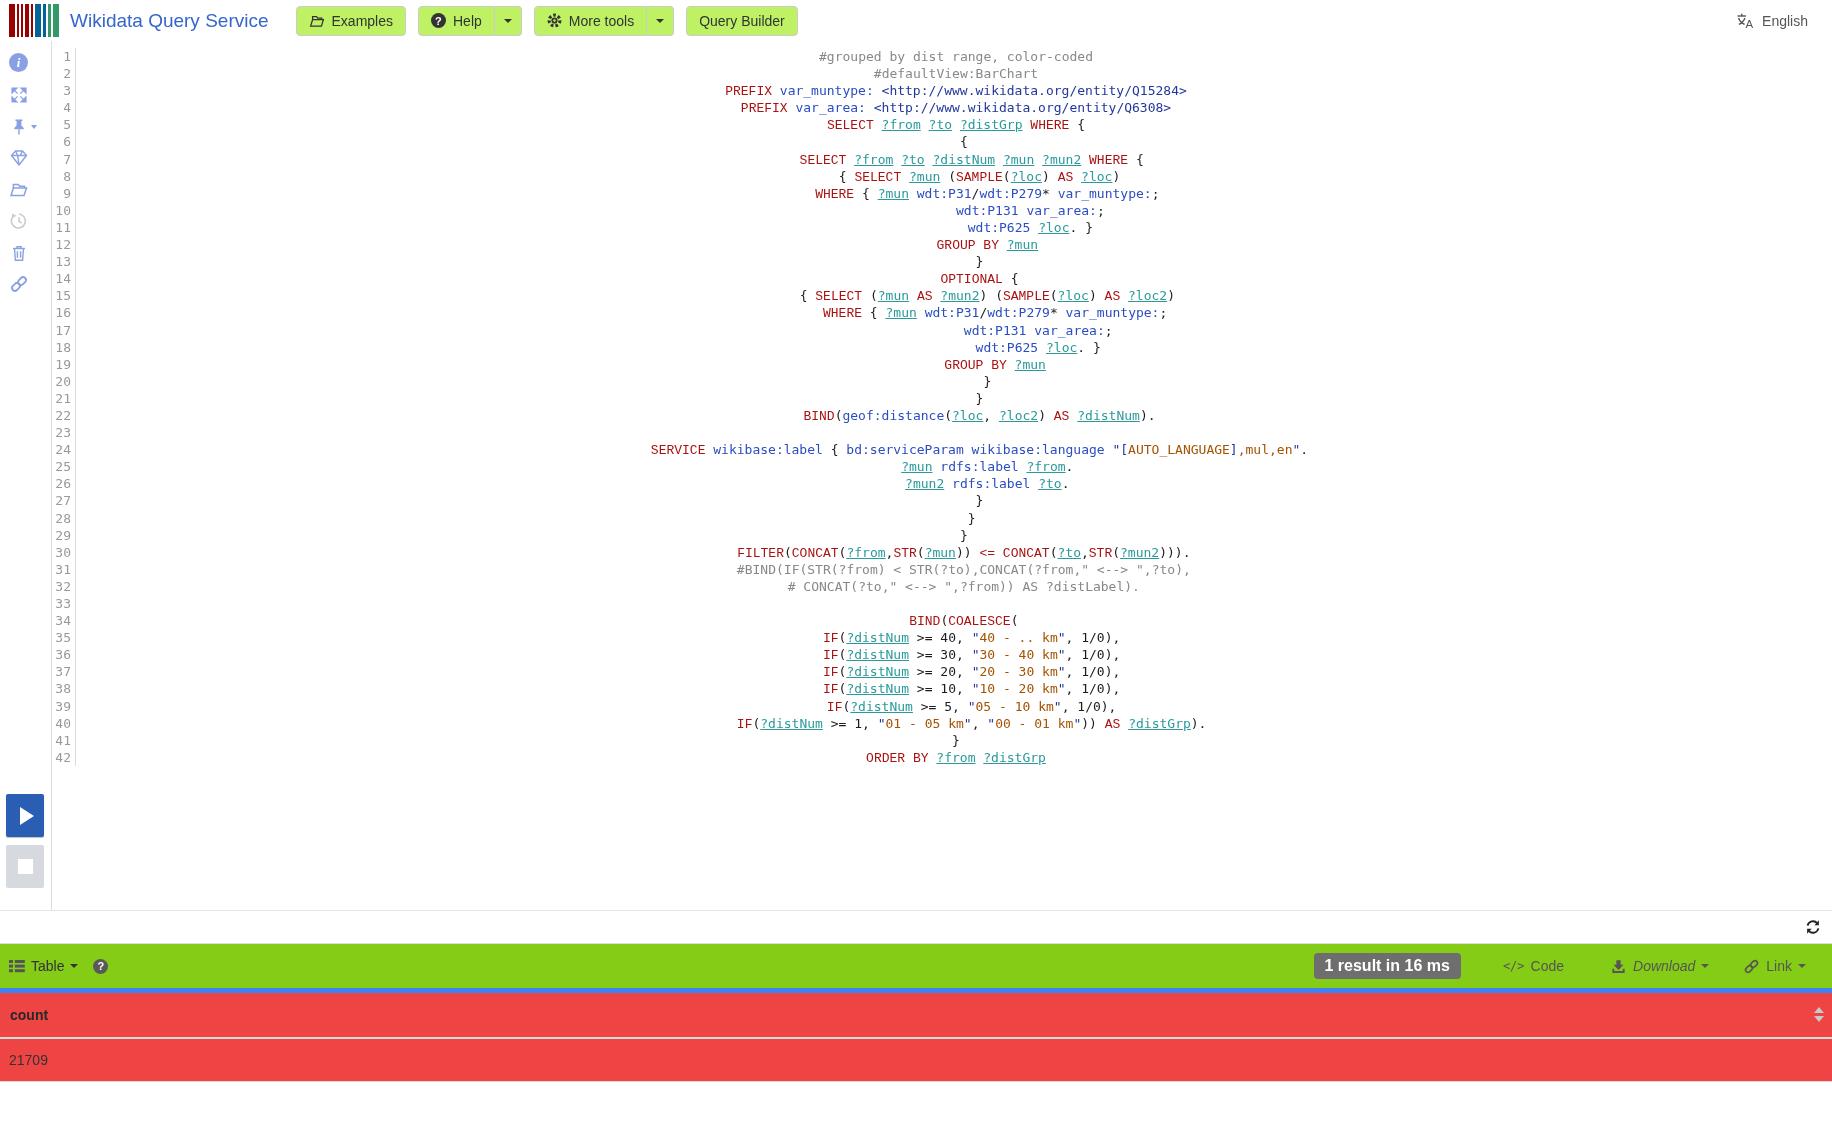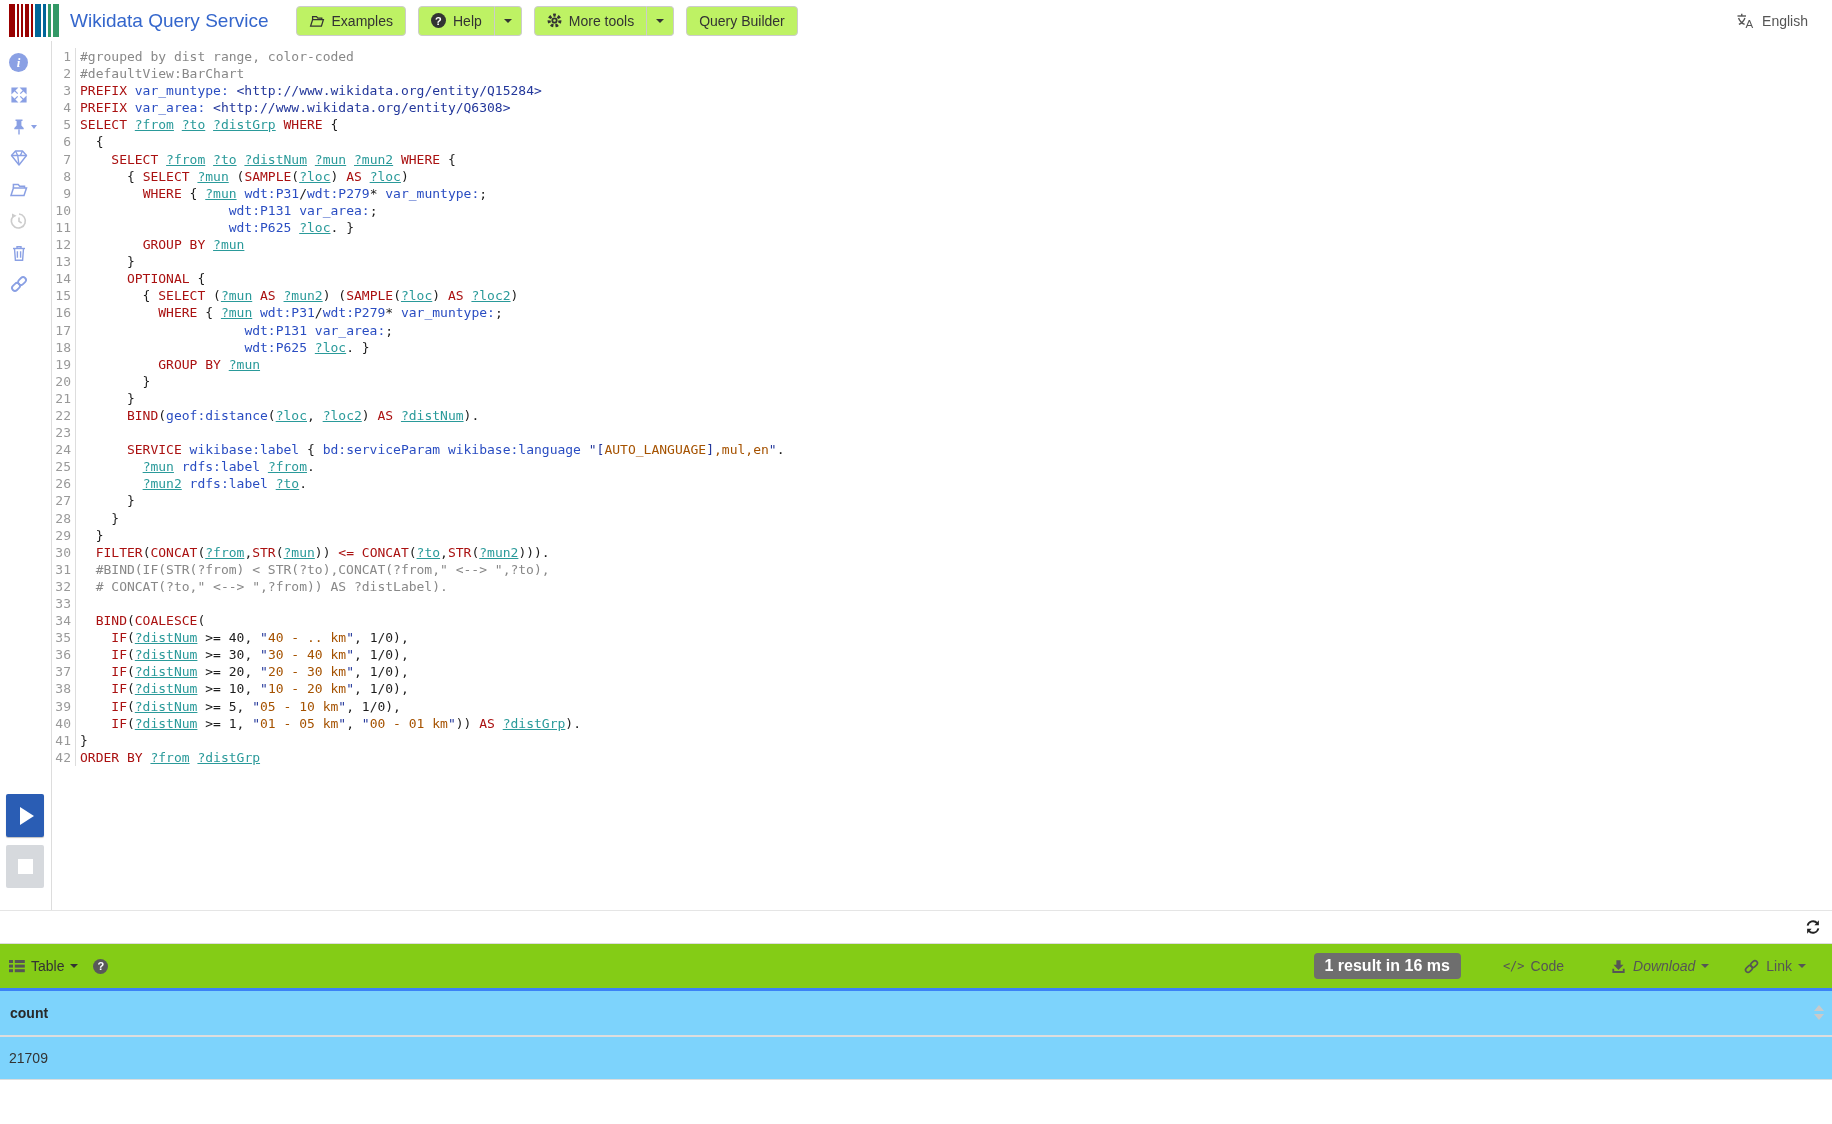--- a/index.html
+++ b/index.html
@@ -45,23 +45,23 @@
             border-radius:2px;cursor:pointer;display:flex;align-items:center;justify-content:center;}
   .stop-btn .sq{width:15px;height:15px;background:#fff;}
 
   
   .editor{position:absolute;left:52px;top:0;right:0;height:100%;}
   .gutter{position:absolute;left:0;top:7px;width:19px;border-right:1px solid #ddd;
           font-family:"DejaVu Sans Mono","Liberation Mono",monospace;font-size:13px;color:#999;
           text-align:right;padding-right:4px;}
   .gutter .ln{height:17.1px;line-height:17.1px;}
   .code-area{position:absolute;left:28px;top:7px;right:0;cursor:text;
-             font-family:"DejaVu Sans Mono","Liberation Mono",monospace;font-size:13px;color:var(--plain,#1c1c1c);}
+             font-family:"DejaVu Sans Mono","Liberation Mono",monospace;font-size:13px;color:var(--plain,#1c1c1c);text-align:center;}
   .code-area .cl{height:17.1px;line-height:17.1px;white-space:pre;}
-  .tok-k{color:var(--kw,#aa1111);}
+  .tok-k{color:var(--kw,#aa1111);font-family:Liberation Mono, monospace;}
   .tok-v{color:var(--vr,#2a9a9a);text-decoration:underline;}
   .tok-p{color:var(--pfx,#2a4dc2);}
   .tok-i{color:var(--iri,#23379b);}
   .tok-c{color:var(--cmt,#888);}
   .tok-s{color:var(--strc,#a55200);}
   .tok-q{color:var(--strq,#23379b);}
   .tok-t{color:var(--plain,#1c1c1c);}
 
   
   .refresh-strip{position:absolute;left:0;top:911px;width:100%;height:32px;border-bottom:1px solid #ddd;
@@ -75,21 +75,21 @@
   .toolbar-help{margin-left:15px;cursor:pointer;}
   .toolbar-right{position:absolute;right:26px;top:0;height:44px;display:flex;align-items:center;}
   .status-badge{background:var(--badge,#6e6e6e);color:#fff;font-weight:bold;font-size:16px;
                 padding:4px 11px;border-radius:4px;white-space:nowrap;}
   .tool-link{display:flex;align-items:center;gap:6px;color:#555;font-size:14px;cursor:pointer;white-space:nowrap;}
   .tool-link .caret{border-top-color:#555;}
   .code-glyph{font-family:"DejaVu Sans Mono","Liberation Mono",monospace;font-size:12px;color:#555;}
   .gap42{margin-left:42px;} .gap46{margin-left:46px;font-style:italic;} .gap34{margin-left:34px;}
 
   
-  .results-table{position:absolute;left:0;top:988px;width:100%;border-top:3px solid #3b82f6;background:#7dd3fc;}
+  .results-table{position:absolute;left:0;top:988px;width:100%;border-top:5px solid #3b82f6;background:#ef4444;}
   .thead{position:relative;height:44px;border-bottom:2px solid #ddd;display:flex;align-items:center;}
   .thead .th{font-weight:bold;font-size:14px;color:#292929;margin-left:10px;cursor:pointer;}
   .sort-icon{position:absolute;right:8px;top:14px;cursor:pointer;}
   .tbody .trow{height:42px;border-bottom:1px solid #ddd;display:flex;align-items:center;}
   .tbody .td{font-size:14px;color:#333;margin-left:9px;}
 
   svg{display:block;}
 </style>
 </head>
 <body>

